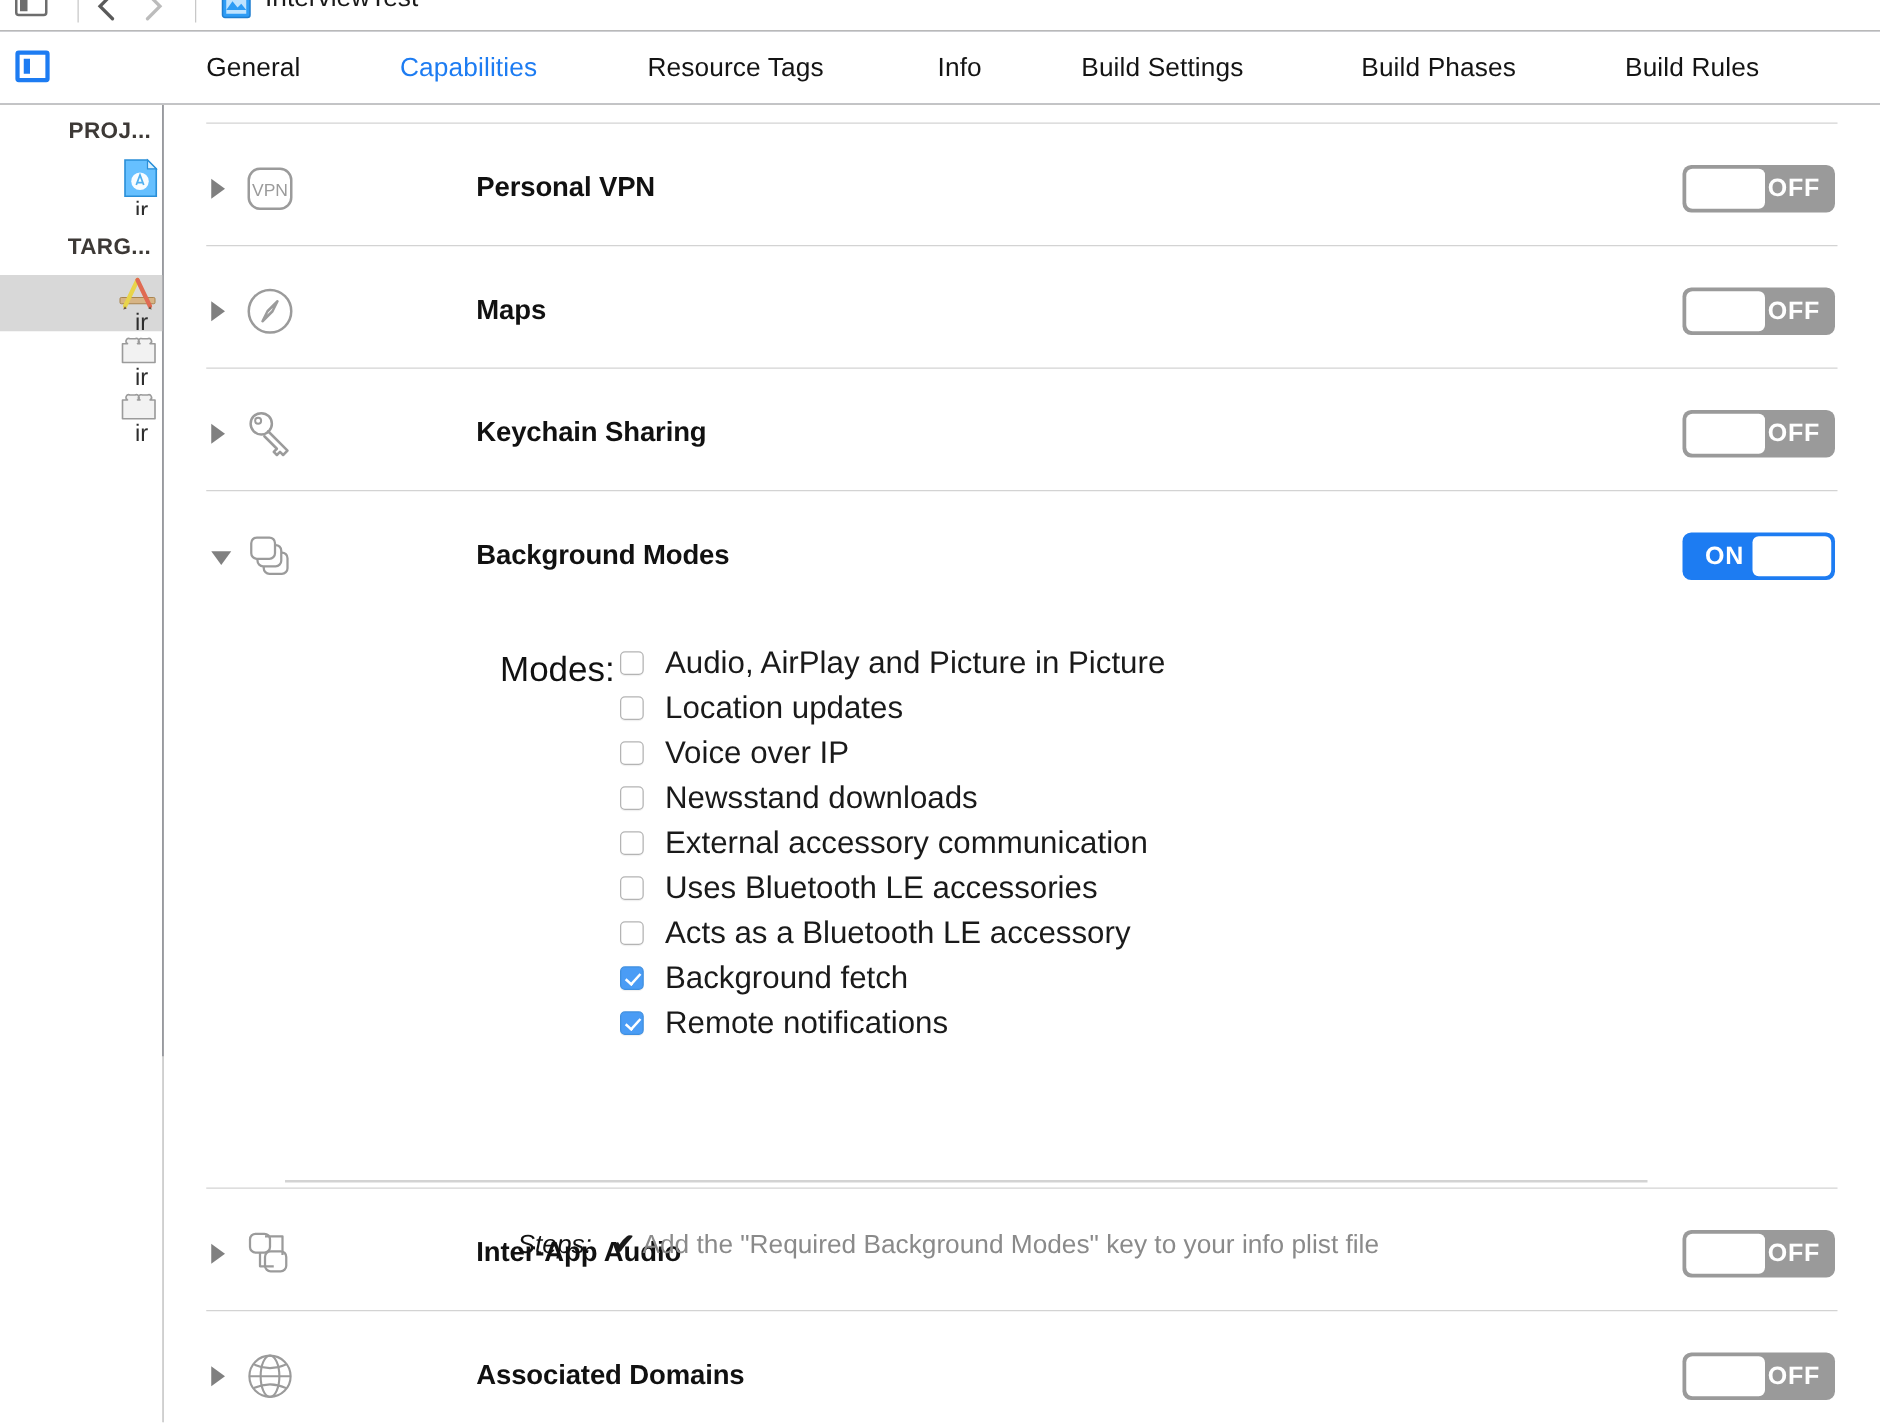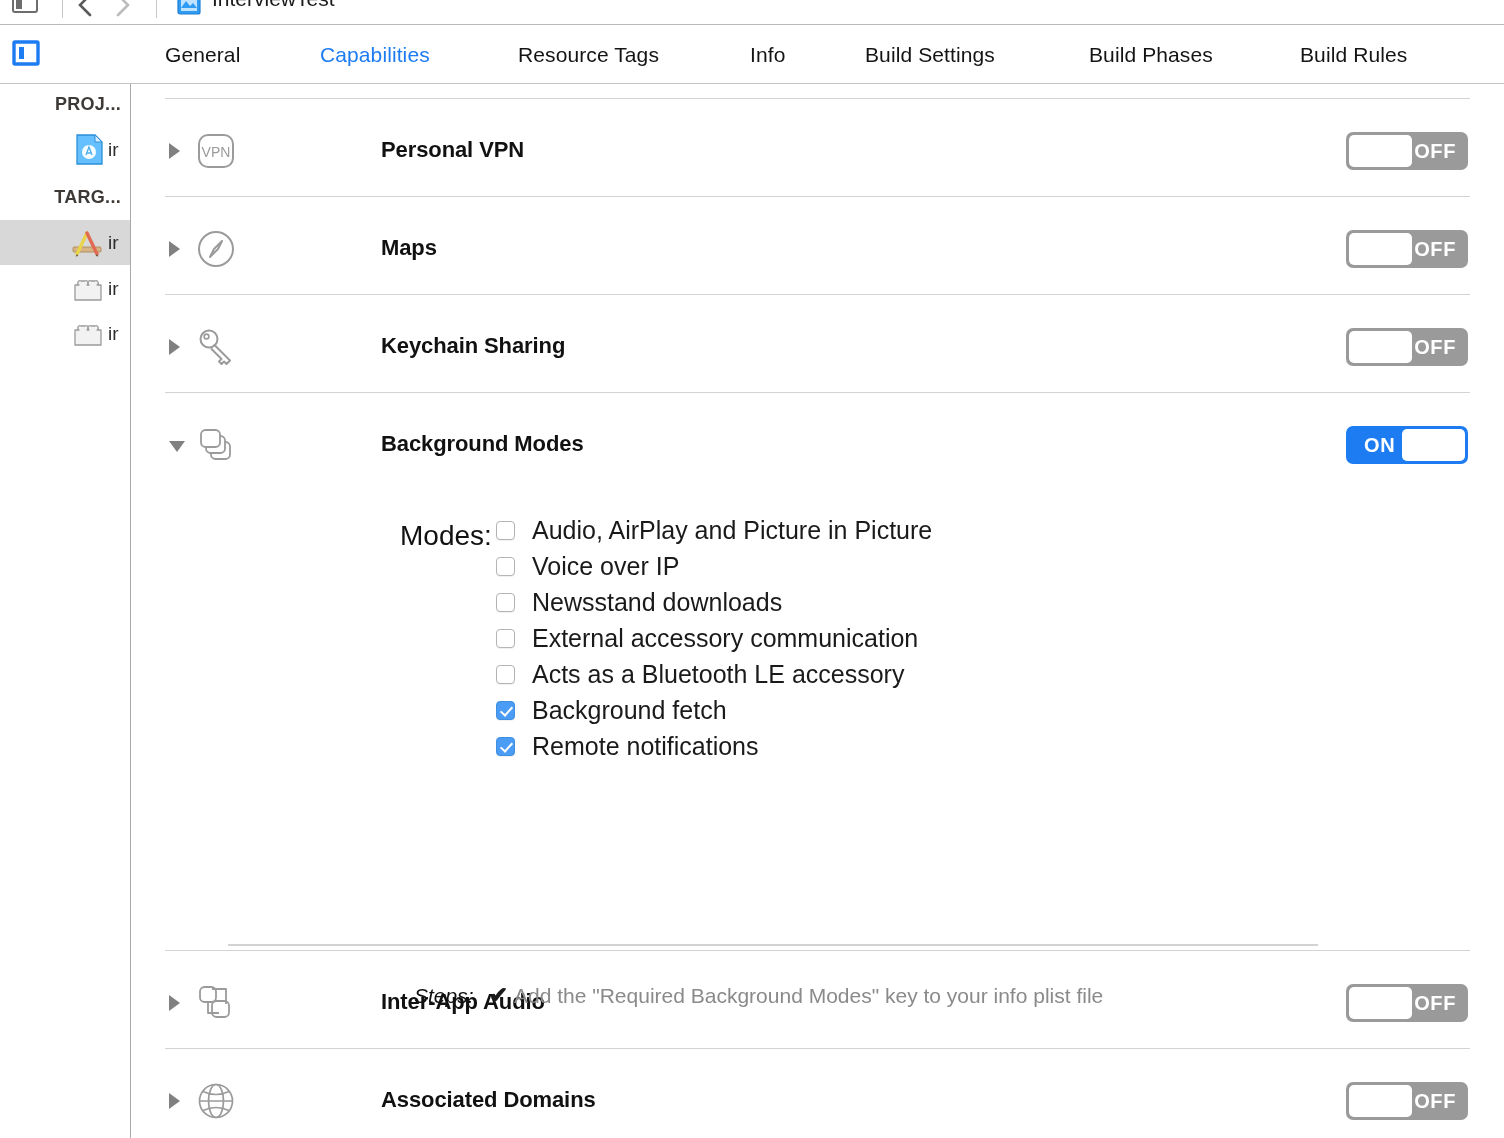--- a/index.html
+++ b/index.html
@@ -123,24 +123,25 @@
     color: #3d3936;
     white-space: nowrap;
     letter-spacing: 0.3px;
   }
   .sb-row {
     position: absolute;
     left: 0;
     width: 130px;
     height: 45px;
     display: flex;
-    align-items: center;
+    align-items: flex-end;
     justify-content: flex-end;
     padding-right: 4px;
     cursor: default;
+    flex-direction: column;
   }
   .sb-row.selected { background: #d8d8d8; }
   .sb-row .sb-label {
     font-size: 19px;
     color: #2d2d2d;
     margin-left: 5px;
     white-space: nowrap;
     overflow: hidden;
     width: 18px;
   }
@@ -545,29 +546,37 @@
       </div>
       <div class="detail" style="top: 420px;">
         <div class="modes-label" style="top: 16px;">Modes:</div>
         <div class="mode-list" style="top: 8px;">
           <div class="mode-item">
             <span class="cbox"></span>
             <span class="mode-text">Audio, AirPlay and Picture in Picture</span>
           </div>
           <div class="mode-item">
             <span class="cbox"></span>
+            <span class="mode-text">Location updates</span>
+          </div>
+          <div class="mode-item">
+            <span class="cbox"></span>
             <span class="mode-text">Voice over IP</span>
           </div>
           <div class="mode-item">
             <span class="cbox"></span>
             <span class="mode-text">Newsstand downloads</span>
           </div>
           <div class="mode-item">
             <span class="cbox"></span>
             <span class="mode-text">External accessory communication</span>
+          </div>
+          <div class="mode-item">
+            <span class="cbox"></span>
+            <span class="mode-text">Uses Bluetooth LE accessories</span>
           </div>
           <div class="mode-item">
             <span class="cbox"></span>
             <span class="mode-text">Acts as a Bluetooth LE accessory</span>
           </div>
           <div class="mode-item">
             <span class="cbox checked"></span>
             <span class="mode-text">Background fetch</span>
           </div>
           <div class="mode-item">

